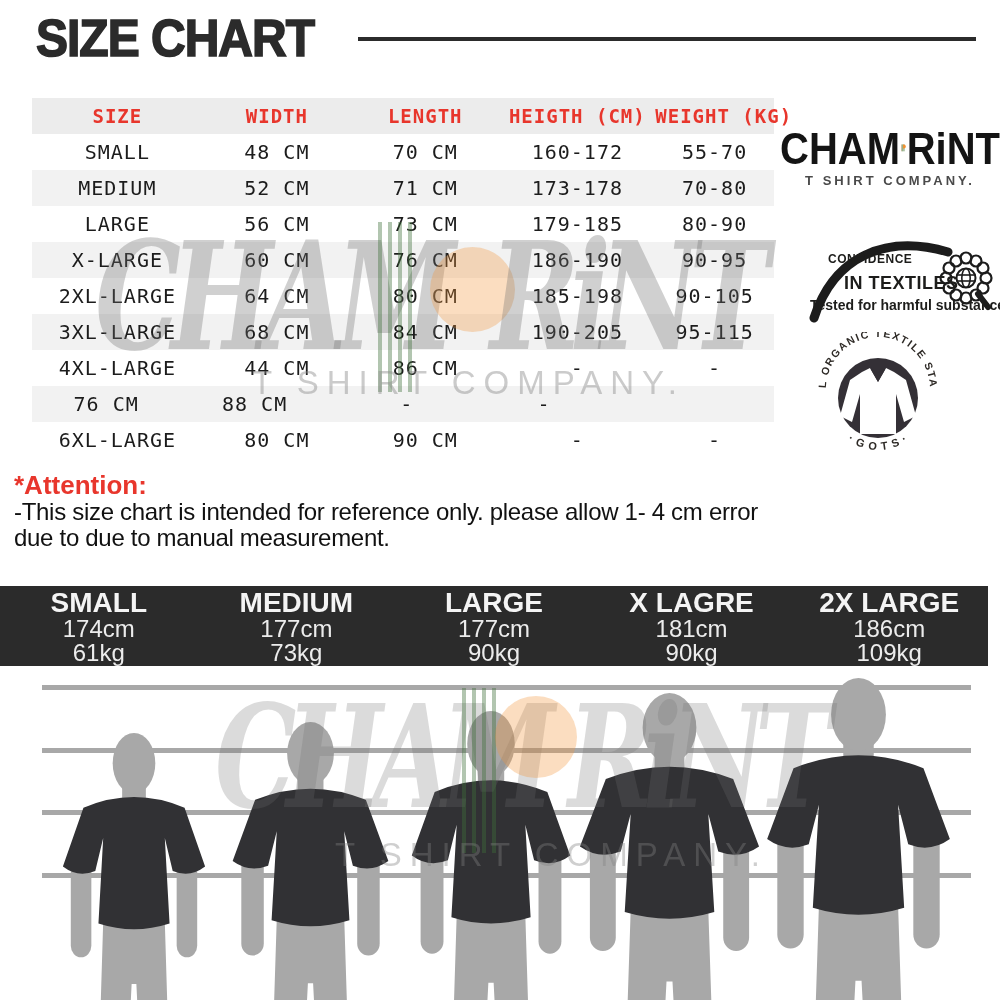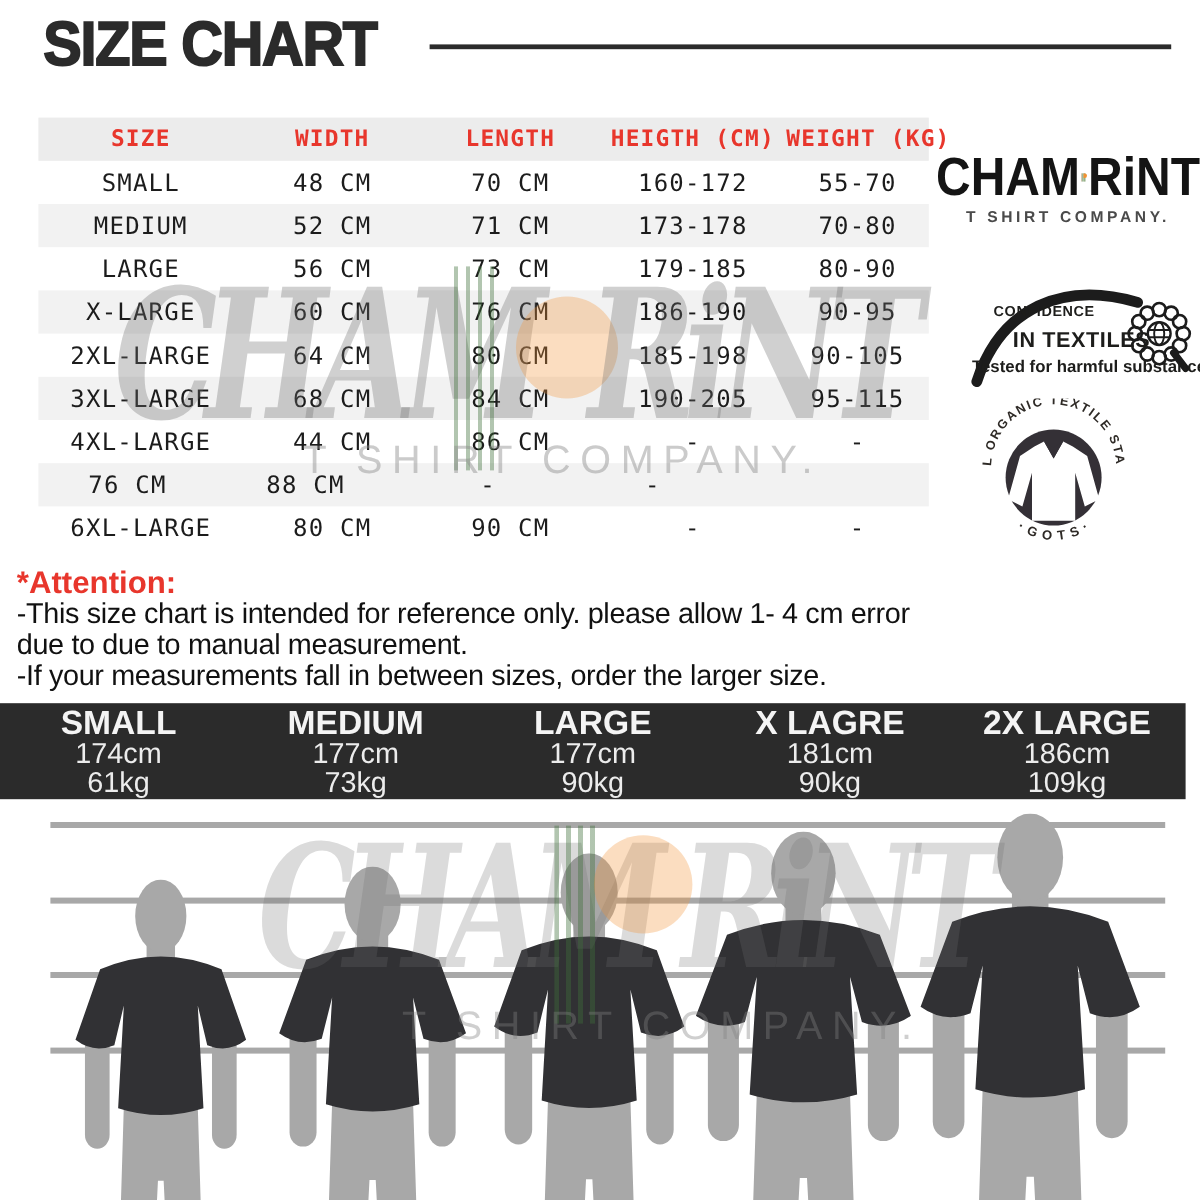--- a/index.html
+++ b/index.html
@@ -220,21 +220,20 @@
       <text font-family="Liberation Sans, sans-serif" font-size="11" font-weight="bold" fill="#2e2a26" letter-spacing="1">
         <textPath href="#gots-bot" startOffset="50%" text-anchor="middle">· G O T S ·</textPath>
       </text>
     </svg>
   </div>
 
   <div class="attention">
     <div class="attention-head">*Attention:</div>
     <p>-This size chart is intended for reference only. please allow 1- 4 cm error</p>
     <p>due to due to manual measurement.</p>
-    <p>-If your measurements fall in between sizes, order the larger size.</p>
   </div>
 
   <div class="model-bar">
       <div class="bar-item">
         <span class="bar-size">SMALL</span>
         <span class="bar-val">174cm</span>
         <span class="bar-val">61kg</span>
       </div>
       <div class="bar-item">
         <span class="bar-size">MEDIUM</span>

